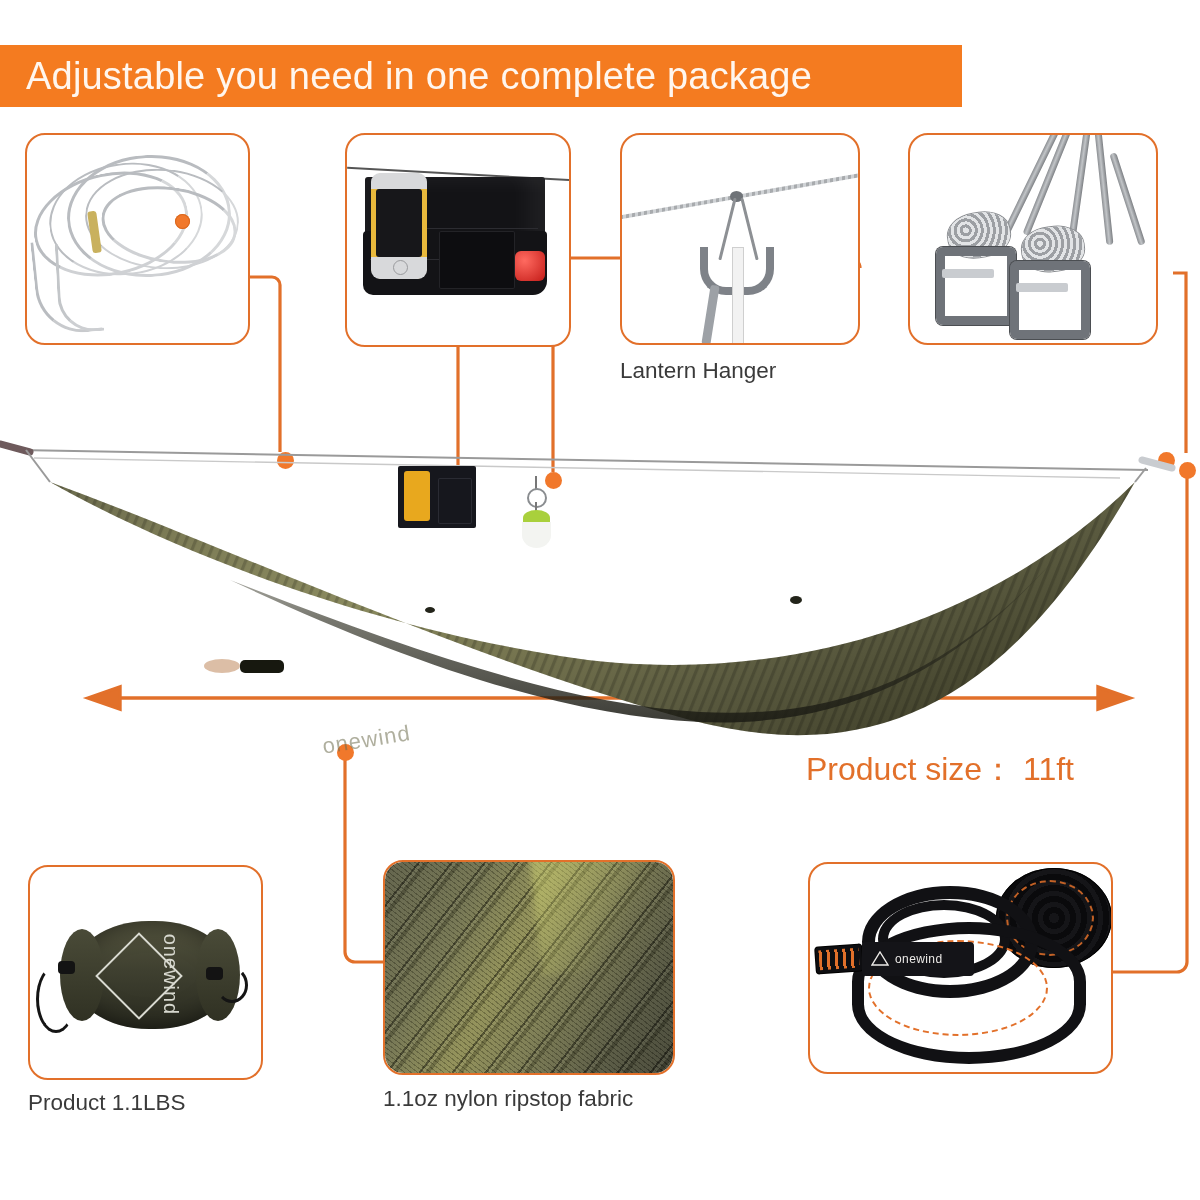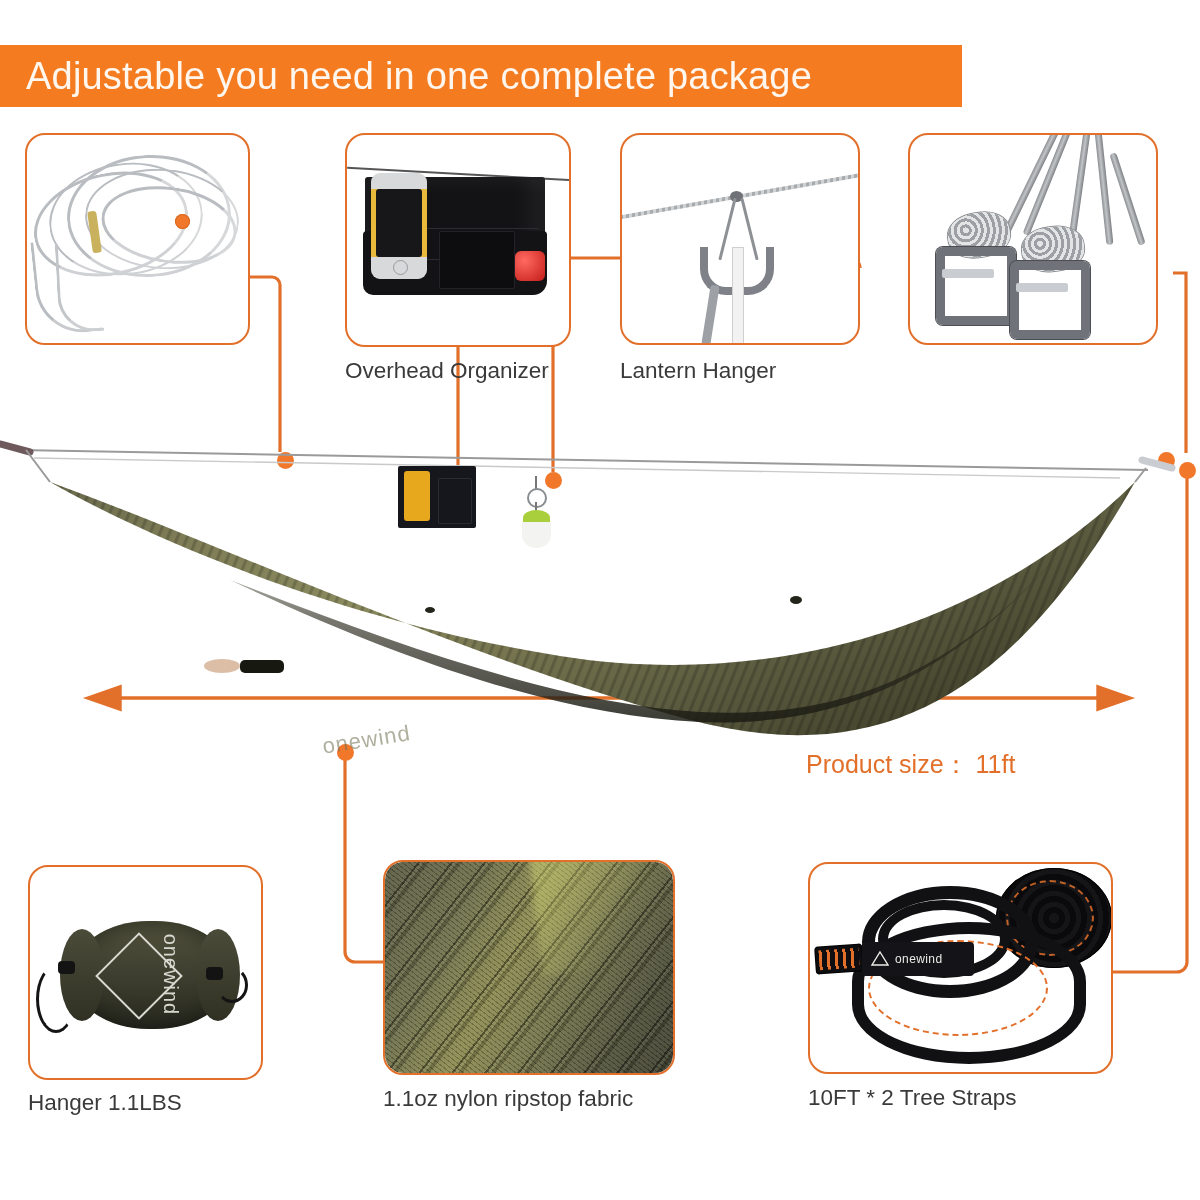--- a/index.html
+++ b/index.html
@@ -35,21 +35,21 @@
     position:absolute;color:#3a3a3a;font-size:22.5px;line-height:30px;
     white-space:pre-line;
   }
 
   
   #wires{position:absolute;left:0;top:0;width:1200px;height:1200px;pointer-events:none;}
 
   
   .size-label{
     position:absolute;left:806px;top:748px;
-    color:#E2702A;font-size:25px;white-space:nowrap;
+    color:#E2702A;font-size:32px;white-space:nowrap;
   }
 
   
 
   
   .cord{position:absolute;border:none;}
   .cordline{
     position:absolute;border-radius:50%;
     border:3px solid #b9bcc0;border-right-color:#d6d8da;border-bottom-color:#cfd1d4;
   }
@@ -198,21 +198,20 @@
       <div class="og-pocket" style="left:92px;top:96px;width:76px;height:58px;"></div>
       <div class="og-phone" style="left:24px;top:38px;width:56px;height:106px;">
         <div class="og-phone-top"></div>
         <div class="og-phone-screen"></div>
         <div class="og-phone-bot"></div>
         <div class="og-home"></div>
       </div>
       <div class="og-cap" style="left:168px;top:116px;"></div>
     </div>
   </div>
-  <div class="caption" style="left:345px;top:356px;width:240px;">Overhead Organizer</div>
 
   <div class="card" style="left:620px;top:133px;width:240px;height:212px;">
     <div class="card-photo">
       <div class="lh-rope" style="left:-10px;top:58px;width:270px;transform:rotate(-10deg);"></div>
       <div class="lh-knot" style="left:108px;top:56px;"></div>
       <div class="lh-strand" style="left:104px;top:62px;height:64px;transform:rotate(14deg);"></div>
       <div class="lh-strand" style="left:126px;top:62px;height:64px;transform:rotate(-14deg);"></div>
       <div class="lh-hookL" style="left:78px;top:112px;"></div>
       <div class="lh-hookR" style="left:118px;top:112px;"></div>
       <div class="lh-post" style="left:110px;top:112px;height:98px;"></div>
@@ -322,21 +321,21 @@
       <div class="ss-cap" style="left:30px;top:62px;width:44px;height:92px;"></div>
       <div class="ss-cap" style="left:166px;top:62px;width:44px;height:92px;"></div>
       <div class="ss-diamond" style="left:78px;top:78px;width:58px;height:58px;"></div>
       <div class="ss-logo" style="left:100px;top:96px;">onewind</div>
       <div class="ss-cord" style="left:6px;top:98px;width:34px;height:62px;border-right-color:transparent;border-top-color:transparent;"></div>
       <div class="ss-tog" style="left:28px;top:94px;"></div>
       <div class="ss-tog" style="left:176px;top:100px;"></div>
       <div class="ss-cord" style="left:186px;top:100px;width:26px;height:30px;border-left-color:transparent;border-top-color:transparent;"></div>
     </div>
   </div>
-  <div class="caption" style="left:28px;top:1088px;width:250px;">Hanger 1.1LBS</div>
+  <div class="caption" style="left:28px;top:1088px;width:250px;">Product 1.1LBS</div>
 
   <div class="card" style="left:383px;top:860px;width:292px;height:215px;">
     <div class="card-photo">
       <div class="fabric"></div>
       <div class="fabric-gloss"></div>
     </div>
   </div>
   <div class="caption" style="left:383px;top:1084px;width:330px;">1.1oz nylon ripstop fabric</div>
 
   <div class="card" style="left:808px;top:862px;width:305px;height:212px;">
@@ -349,15 +348,14 @@
       <div class="strap-stitch" style="left:58px;top:76px;width:176px;height:92px;"></div>
       <div class="strap-end" style="left:6px;top:82px;width:46px;height:26px;transform:rotate(-4deg);"></div>
       <div class="strap-tab" style="left:52px;top:78px;width:112px;height:34px;">
         <svg width="18" height="16" viewBox="0 0 18 16">
           <polygon points="9,1 17,14 1,14" fill="none" stroke="#eceae7" stroke-width="1.4"></polygon>
         </svg>
         <span>onewind</span>
       </div>
     </div>
   </div>
-  <div class="caption" style="left:808px;top:1083px;width:330px;">10FT * 2 Tree Straps</div>
 
 </div>
 
 </body></html>

